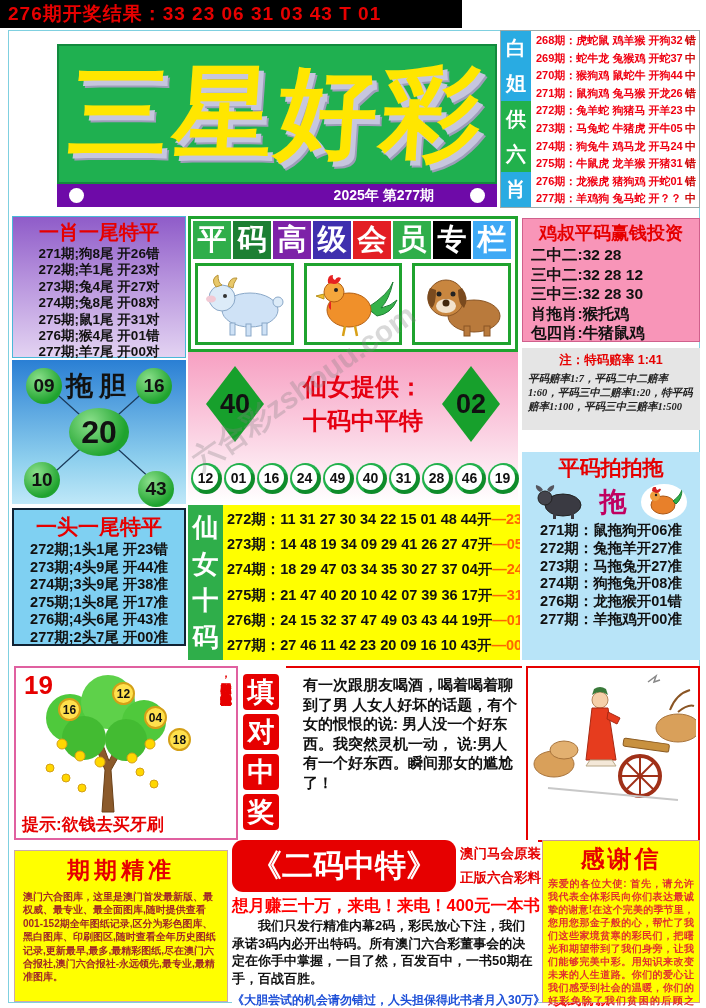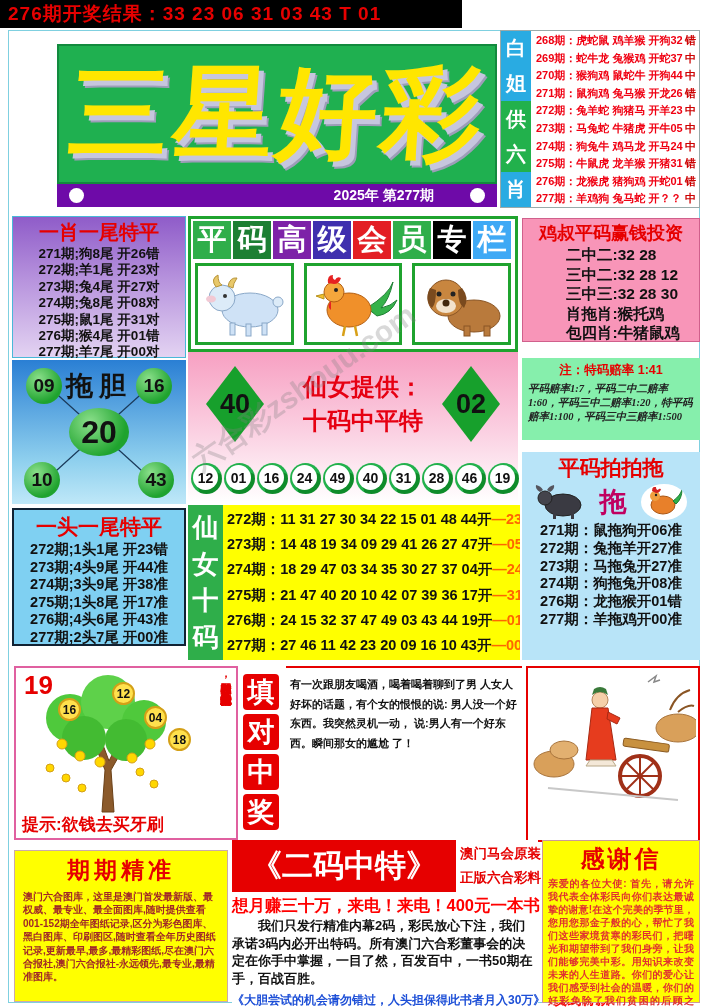--- a/index.html
+++ b/index.html
@@ -107,23 +107,23 @@
   #fairy-ten .vlabel { width:35px; background:#2fae4a; color:#fff; font-weight:800; font-size:26px;
     display:flex; flex-direction:column; align-items:center; justify-content:space-around; padding:4px 0;}
   #fairy-ten .rows { flex:1; background:#ffff00; padding:2px 0 0 4px; overflow:hidden;}
   #fairy-ten .row { font-size:14.5px; font-weight:700; color:#111; line-height:25.2px; white-space:nowrap;}
   #fairy-ten .row .res { color:#ff6600; }
 
   
   #jishu { left:522px; top:218px; width:178px; height:124px; background:#f895b8;
     border:1px solid #d0608c; padding-top:2px; z-index:2;}
   #jishu .red-title { font-size:18px; }
-  #jishu .row { color:#111; font-size:15.5px; font-weight:700; line-height:19.6px; padding-left:8px; white-space:nowrap;margin-left:35px;}
-
-  #note { left:522px; top:358px; width:178px; height:82px; background:#86efac;
+  #jishu .row { color:#111; font-size:15.5px; font-weight:700; line-height:19.6px; padding-left:8px; white-space:nowrap;}
+
+  #note { left:522px; top:348px; width:178px; height:82px; background:#e5e5e5;
     padding:4px 6px 7px 6px; z-index:2;}
   #note .nt { color:#e60000; font-size:12.5px; font-weight:800; text-align:center; }
   #note .nb { color:#222; font-size:10.5px; font-style:italic; line-height:14px; margin-top:3px;
     font-family:"Liberation Serif","DejaVu Serif",serif; font-weight:700;}
 
   #paipai { left:522px; top:452px; width:178px; height:208px; background:#b8e4f8; z-index:2;}
   #paipai .red-title { font-size:21px; padding-top:2px;}
   #paipai .icons { display:flex; align-items:center; justify-content:space-around; height:40px; padding:0 6px;}
   #paipai .tuo { color:#c00060; font-size:27px; font-weight:800;
     font-family:"Liberation Serif","DejaVu Serif",serif;}
@@ -141,38 +141,38 @@
   .coin { position:absolute; width:23px; height:23px; border-radius:50%; background:#ffe14d;
     border:2px solid #d4a017; color:#111; font-size:12px; font-weight:800;
     display:flex; align-items:center; justify-content:center; }
 
   #stamps { left:243px; top:674px; width:36px; z-index:2;}
   #stamps .stamp { width:36px; height:36px; background:#e60000; border-radius:4px; margin-bottom:4px;
     color:#fff; font-size:27px; font-weight:800; display:flex; align-items:center; justify-content:center;}
 
   #joke { left:286px; top:666px; width:236px; height:176px; border-top:2px solid #e60000;
     padding:7px 2px 0 4px; z-index:2;}
-  #joke .jt { color:#111; font-size:11px; font-weight:700; line-height:19.5px; }
+  #joke .jt { color:#111; font-size:15px; font-weight:700; line-height:19.5px;margin-left:13px; }
 
   #cart-box { left:526px; top:666px; width:174px; height:176px; border:2px solid #e60000;
     background:#fff; z-index:2;}
   #cart-box .price { position:absolute; left:3px; right:3px; bottom:3px; height:20px;
     background:#f8b8d8; border:1px solid #c06090; color:#1d4fd7; font-size:10.5px; font-weight:800;
     display:flex; align-items:center; justify-content:center; white-space:nowrap;}
 
   
   #jingzhun { left:14px; top:850px; width:214px; height:152px; background:#ffff00;
     border:1px solid #caa; padding:4px 8px 0 8px; z-index:2;}
   #jingzhun .red-title { font-size:23px; letter-spacing:4px;}
   #jingzhun .jb { color:#a02828; font-size:10px; line-height:13.4px; margin-top:4px; font-weight:700;}
 
   #ad { left:232px; top:840px; width:306px; height:163px; background:#fff; z-index:2;}
   #ad .banner { position:absolute; left:0; top:0; width:224px; height:52px; background:#e60000;
     color:#fff; font-size:31px; font-weight:800; display:flex; align-items:center; justify-content:center;
-    white-space:nowrap;}
+    white-space:nowrap;border-radius:11px;}
   #ad .side { position:absolute; left:228px; top:2px; width:80px; color:#e60000;
     font-size:13.5px; font-weight:800; line-height:24px; white-space:nowrap;}
   #ad .headline { position:absolute; left:0; top:55px; width:306px; color:#f00;
     font-size:16.5px; font-weight:800; white-space:nowrap;}
   #ad .body { position:absolute; left:0; top:77px; width:306px; color:#111;
     font-size:13px; font-weight:800; line-height:17.6px; text-indent:2em;}
   #ad .foot { position:absolute; left:0; top:150px; width:306px; white-space:nowrap;}
   #ad .foot .blue { color:#1d4fd7; font-size:12px; font-weight:800;}
   #ad .foot .cod { color:#f00; font-size:14px; font-weight:800; margin-left:4px;}
 
@@ -270,21 +270,21 @@
     <line x1="87" y1="72" x2="38" y2="28" stroke="#1a3a5a" stroke-width="1.2"></line>
     <line x1="87" y1="72" x2="136" y2="28" stroke="#1a3a5a" stroke-width="1.2"></line>
     <line x1="87" y1="72" x2="34" y2="120" stroke="#1a3a5a" stroke-width="1.2"></line>
     <line x1="87" y1="72" x2="140" y2="120" stroke="#1a3a5a" stroke-width="1.2"></line>
   </svg>
   <div class="t">拖胆</div>
   <div class="ball-g" style="left:14px; top:8px; width:36px; height:36px; font-size:19px;">09</div>
   <div class="ball-g" style="right:14px; top:8px; width:36px; height:36px; font-size:19px;">16</div>
   <div class="ball-g" style="left:57px; top:48px; width:60px; height:48px; font-size:32px;">20</div>
   <div class="ball-g" style="left:12px; top:102px; width:36px; height:36px; font-size:19px;">10</div>
-  <div class="ball-g" style="right:12px; top:102px; width:36px; height:36px; font-size:19px;">43</div>
+  <div class="ball-g" style="right:12px; top:111px; width:36px; height:36px; font-size:19px;">43</div>
 </div>
 
 <div id="yitou" class="abs">
   <div class="red-title">一头一尾特平</div>
   <div class="row">272期;1头1尾 开23错</div>
   <div class="row">273期;4头9尾 开44准</div>
   <div class="row">274期;3头9尾 开38准</div>
   <div class="row">275期;1头8尾 开17准</div>
   <div class="row">276期;4头6尾 开43准</div>
   <div class="row">277期;2头7尾 开00准</div>

